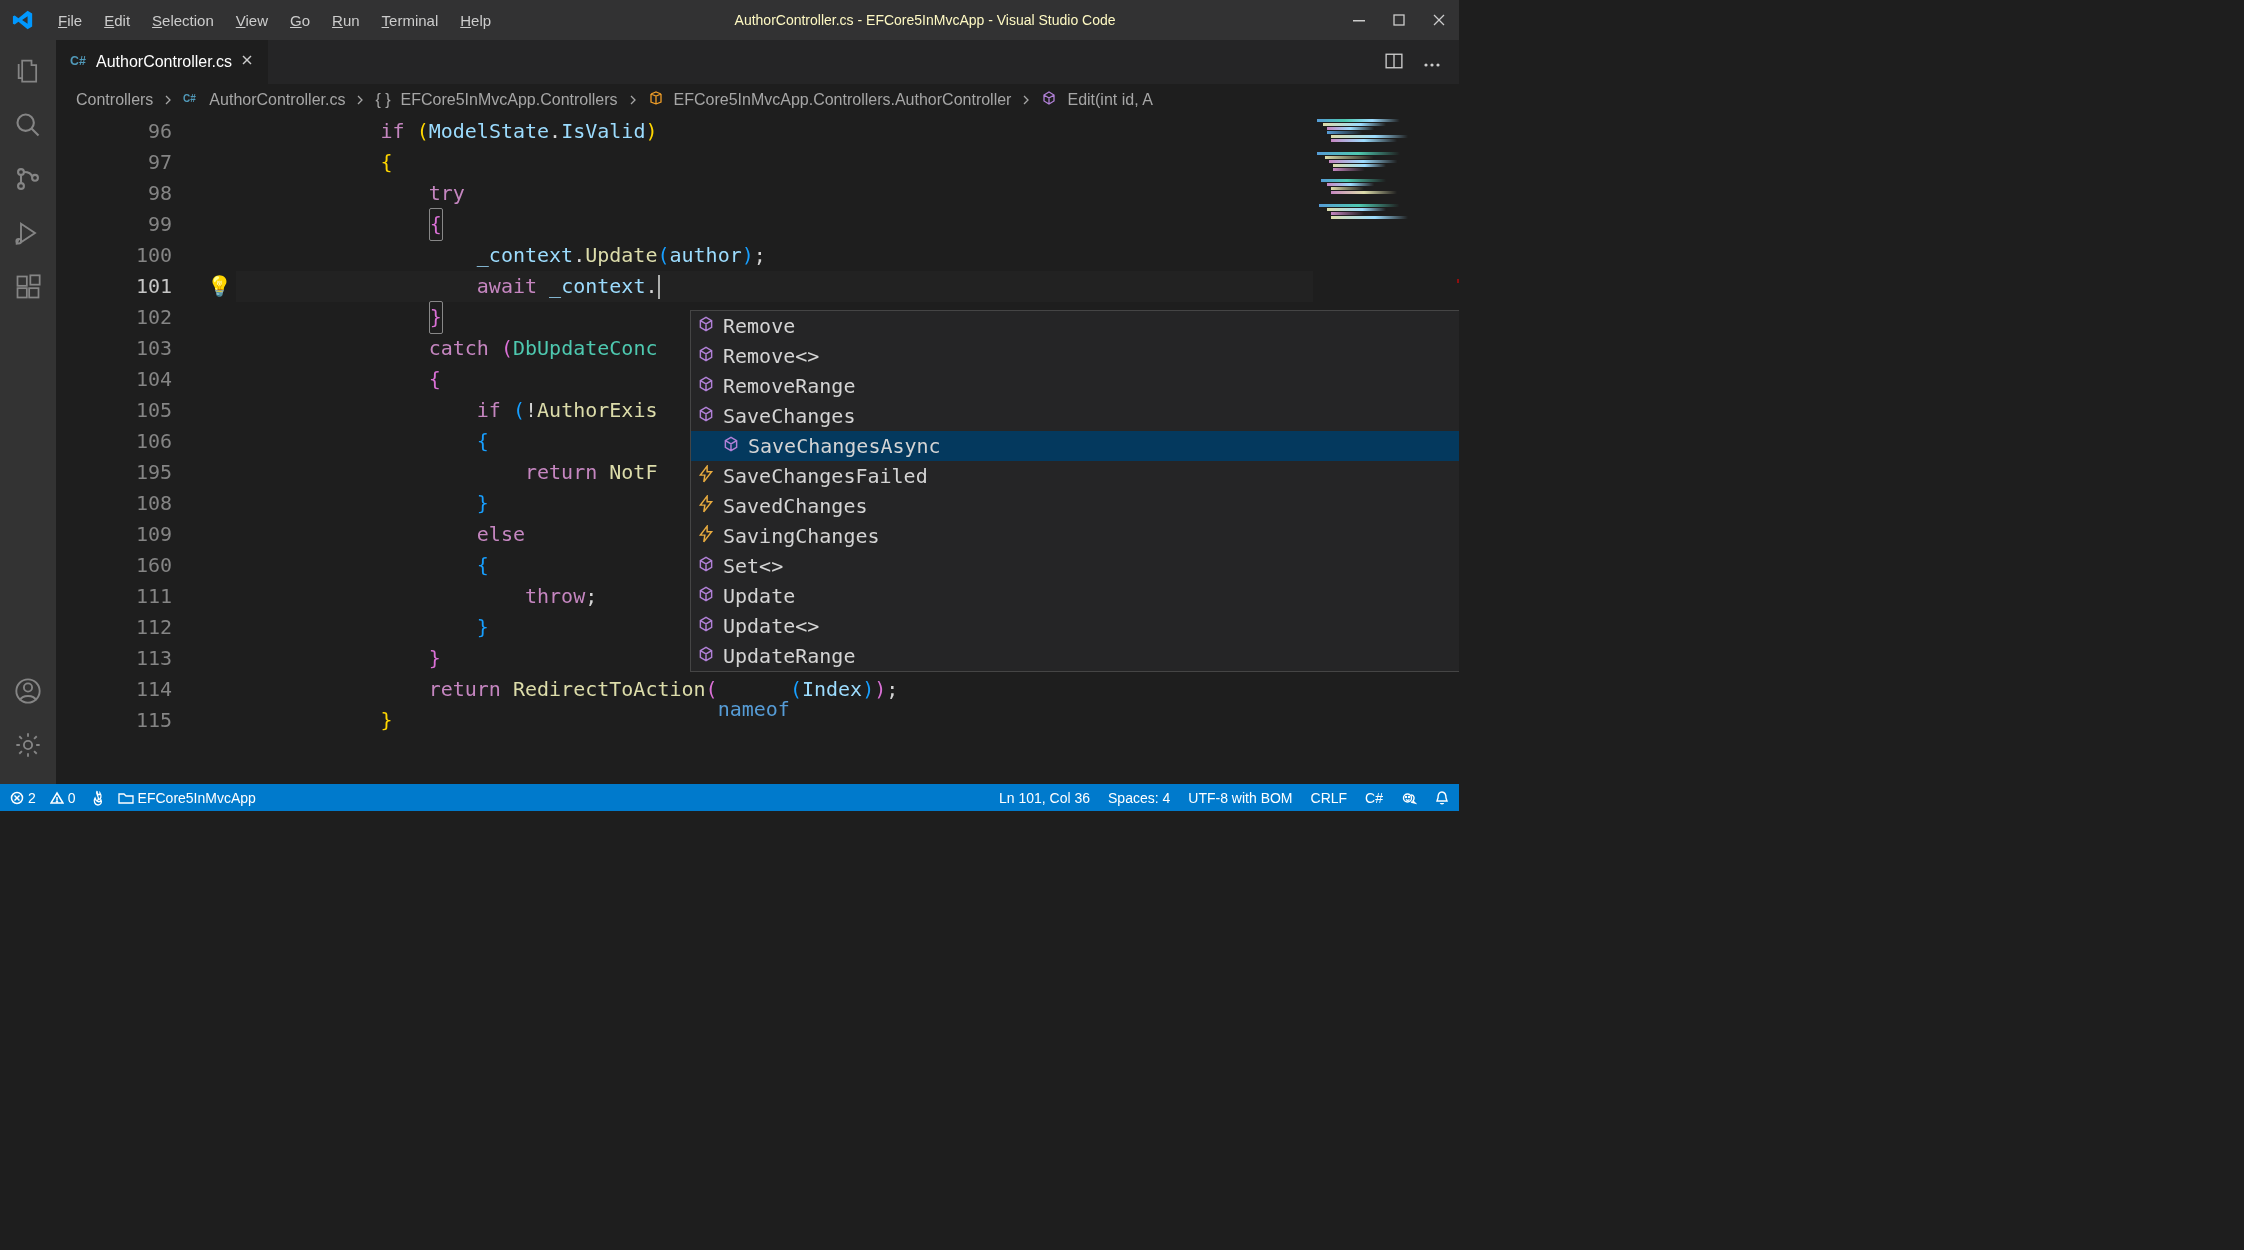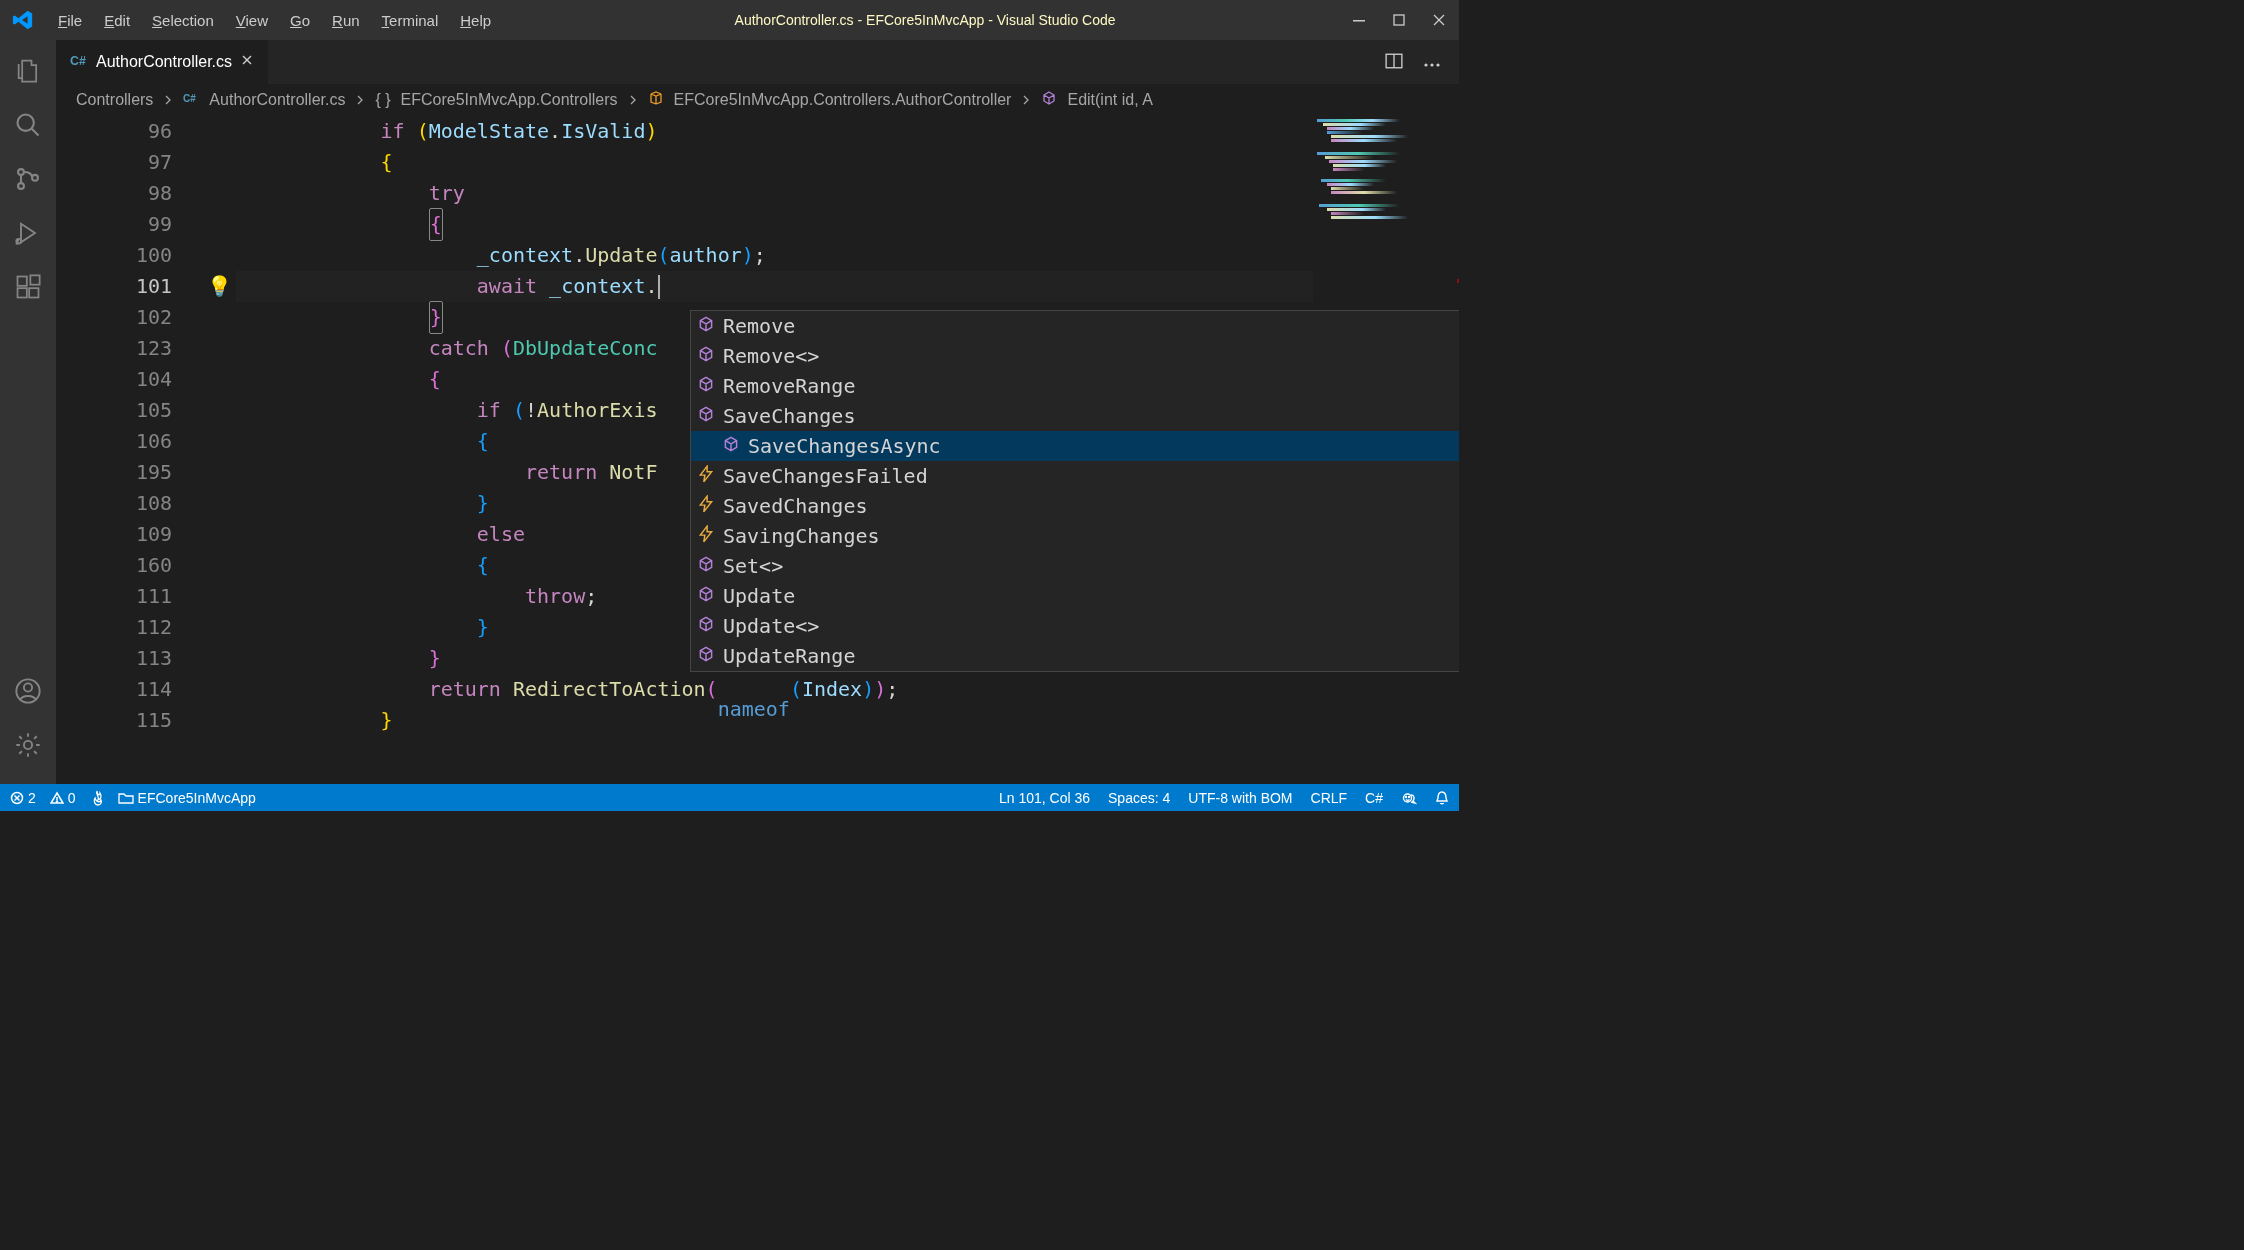--- a/index.html
+++ b/index.html
@@ -323,21 +323,21 @@
 
     <div class="editor-content">
       <div class="gutter">
         <div class="code-row"><span class="line-number">96</span></div>
         <div class="code-row"><span class="line-number">97</span></div>
         <div class="code-row"><span class="line-number">98</span></div>
         <div class="code-row"><span class="line-number">99</span></div>
         <div class="code-row"><span class="line-number">100</span></div>
         <div class="code-row"><span class="line-number active">101</span><span class="glyph bulb">💡</span></div>
         <div class="code-row"><span class="line-number">102</span></div>
-        <div class="code-row"><span class="line-number">123</span></div>
+        <div class="code-row"><span class="line-number">103</span></div>
         <div class="code-row"><span class="line-number">104</span></div>
         <div class="code-row"><span class="line-number">105</span></div>
         <div class="code-row"><span class="line-number">106</span></div>
         <div class="code-row"><span class="line-number">195</span></div>
         <div class="code-row"><span class="line-number">108</span></div>
         <div class="code-row"><span class="line-number">109</span></div>
         <div class="code-row"><span class="line-number">160</span></div>
         <div class="code-row"><span class="line-number">111</span></div>
         <div class="code-row"><span class="line-number">112</span></div>
         <div class="code-row"><span class="line-number">113</span></div>

